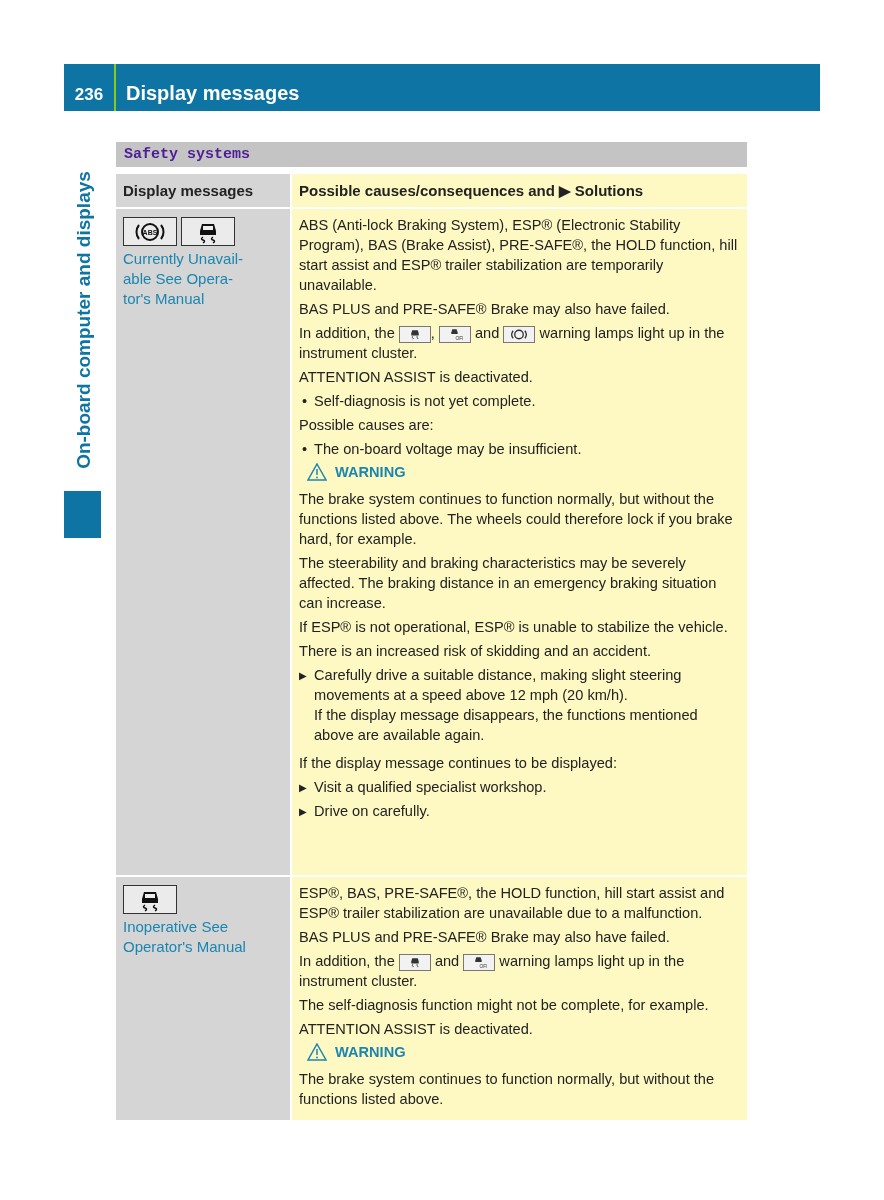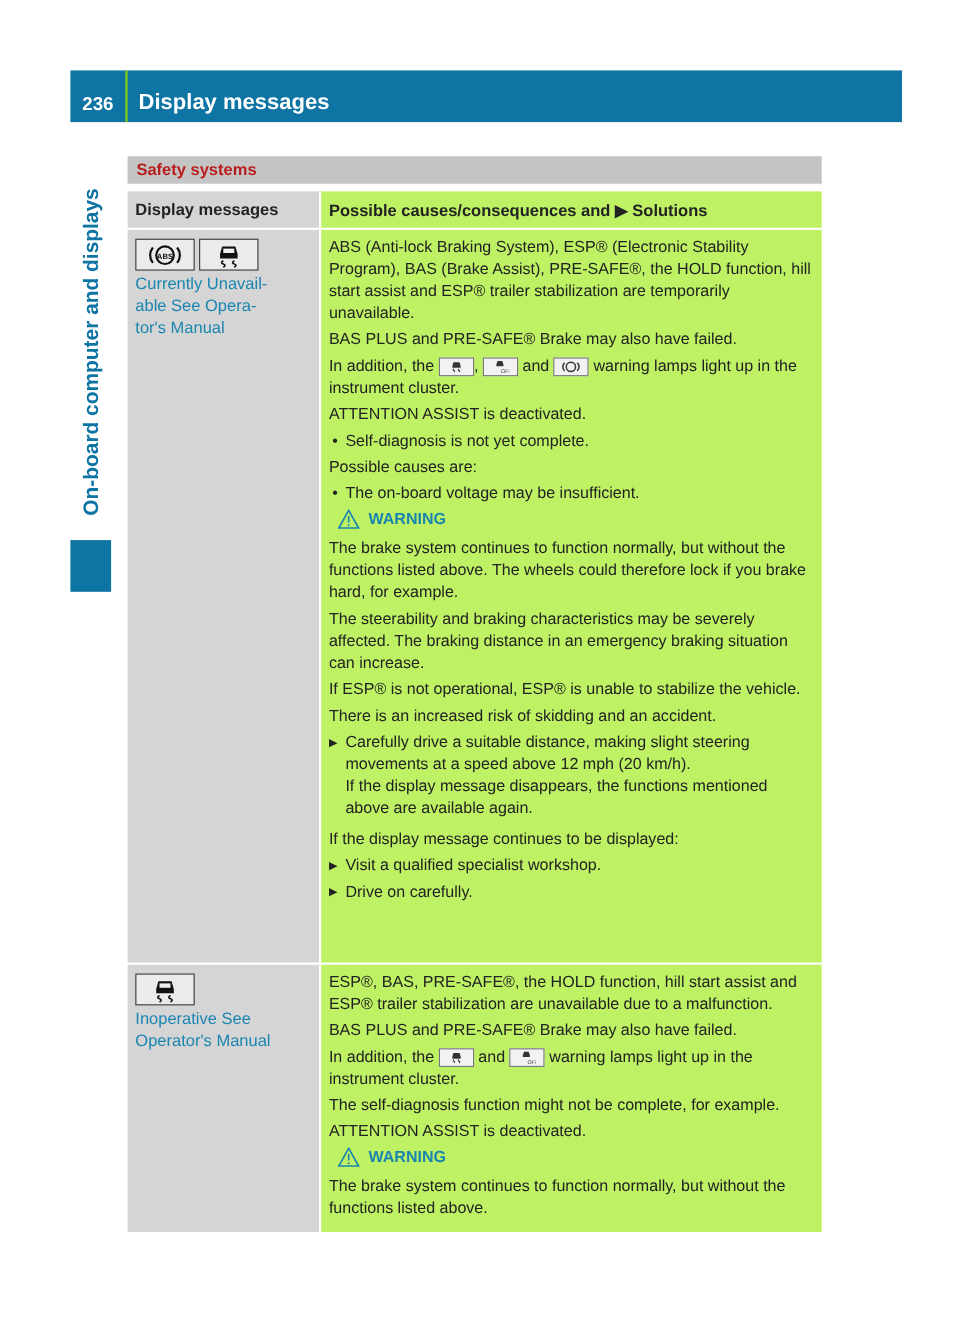--- a/index.html
+++ b/index.html
@@ -7,26 +7,26 @@
   body { position: relative; font-family: "Liberation Sans", sans-serif; color: #222; }
 
   .header-bar { position: absolute; left: 64px; top: 64px; width: 756px; height: 47px; background: #0e74a3; display: flex; align-items: flex-end; }
   .page-num { width: 52px; height: 47px; color: #fff; font-weight: bold; font-size: 17px; display: flex; align-items: flex-end; justify-content: center; padding-bottom: 6px; border-right: 2px solid #84cc16; }
   .page-title { color: #fff; font-weight: bold; font-size: 20px; padding-left: 10px; padding-bottom: 6px; }
 
   .side-tab-text { position: absolute; left: 66px; top: 150px; width: 36px; height: 340px; display: flex; align-items: center; justify-content: center; }
   .side-tab-text span { display: block; transform: rotate(-90deg); white-space: nowrap; color: #0e74a3; font-weight: bold; font-size: 19px; }
   .side-tab-block { position: absolute; left: 64px; top: 491px; width: 37px; height: 47px; background: #0e74a3; }
 
-  .section-head { position: absolute; left: 116px; top: 142px; width: 631px; height: 25px; background: #c4c4c4; font-weight: bold; font-size: 15px; padding: 4px 8px; color: #b91c1c; }
+  .section-head { position: absolute; left: 116px; top: 142px; width: 631px; height: 25px; background: #c4c4c4; font-weight: bold; font-size: 15px; padding: 4px 8px; color: #4c1d95; font-family: Liberation Mono, monospace; }
 
   .table { position: absolute; left: 116px; top: 174px; width: 631px; }
   .row { display: flex; border-bottom: 2px solid #ffffff; }
   .col-left { width: 174px; background: #d5d5d5; padding: 6px 7px; }
-  .col-right { width: 457px; background: #bef264; padding: 6px 8px 6px 7px; border-left: 2px solid #ffffff; }
+  .col-right { width: 457px; background: #fef9c3; padding: 6px 8px 6px 7px; border-left: 2px solid #ffffff; }
   .thead .col-left, .thead .col-right { font-weight: bold; font-size: 15px; padding-top: 8px; height: 33px; }
 
   .msg-icons { display: flex; gap: 4px; margin-top: 2px; }
   .icon-box { width: 54px; height: 29px; border: 1.5px solid #333; background: #ebebeb; display: flex; align-items: center; justify-content: center; }
   .msg-text { font-family: Liberation Sans, sans-serif; color: #1a86b0; font-size: 15px; line-height: 20px; margin-top: 3px; }
 
   .p { font-size: 14.6px; line-height: 20px; margin-bottom: 4px; color: #222; }
   .bullet { padding-left: 15px; position: relative; }
   .bullet::before { content: "•"; position: absolute; left: 3px; }
   .step { padding-left: 15px; position: relative; }

